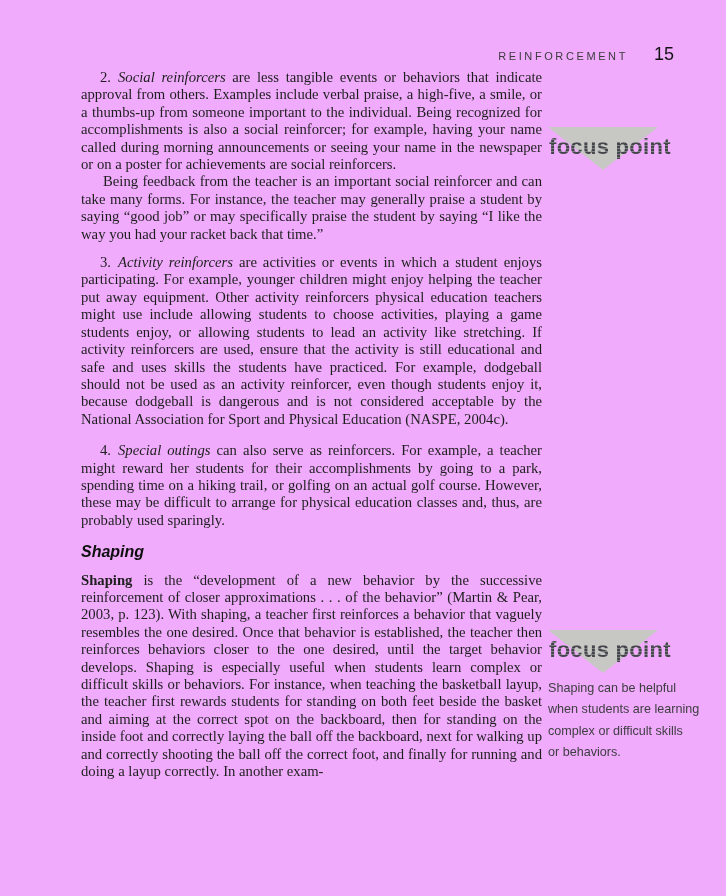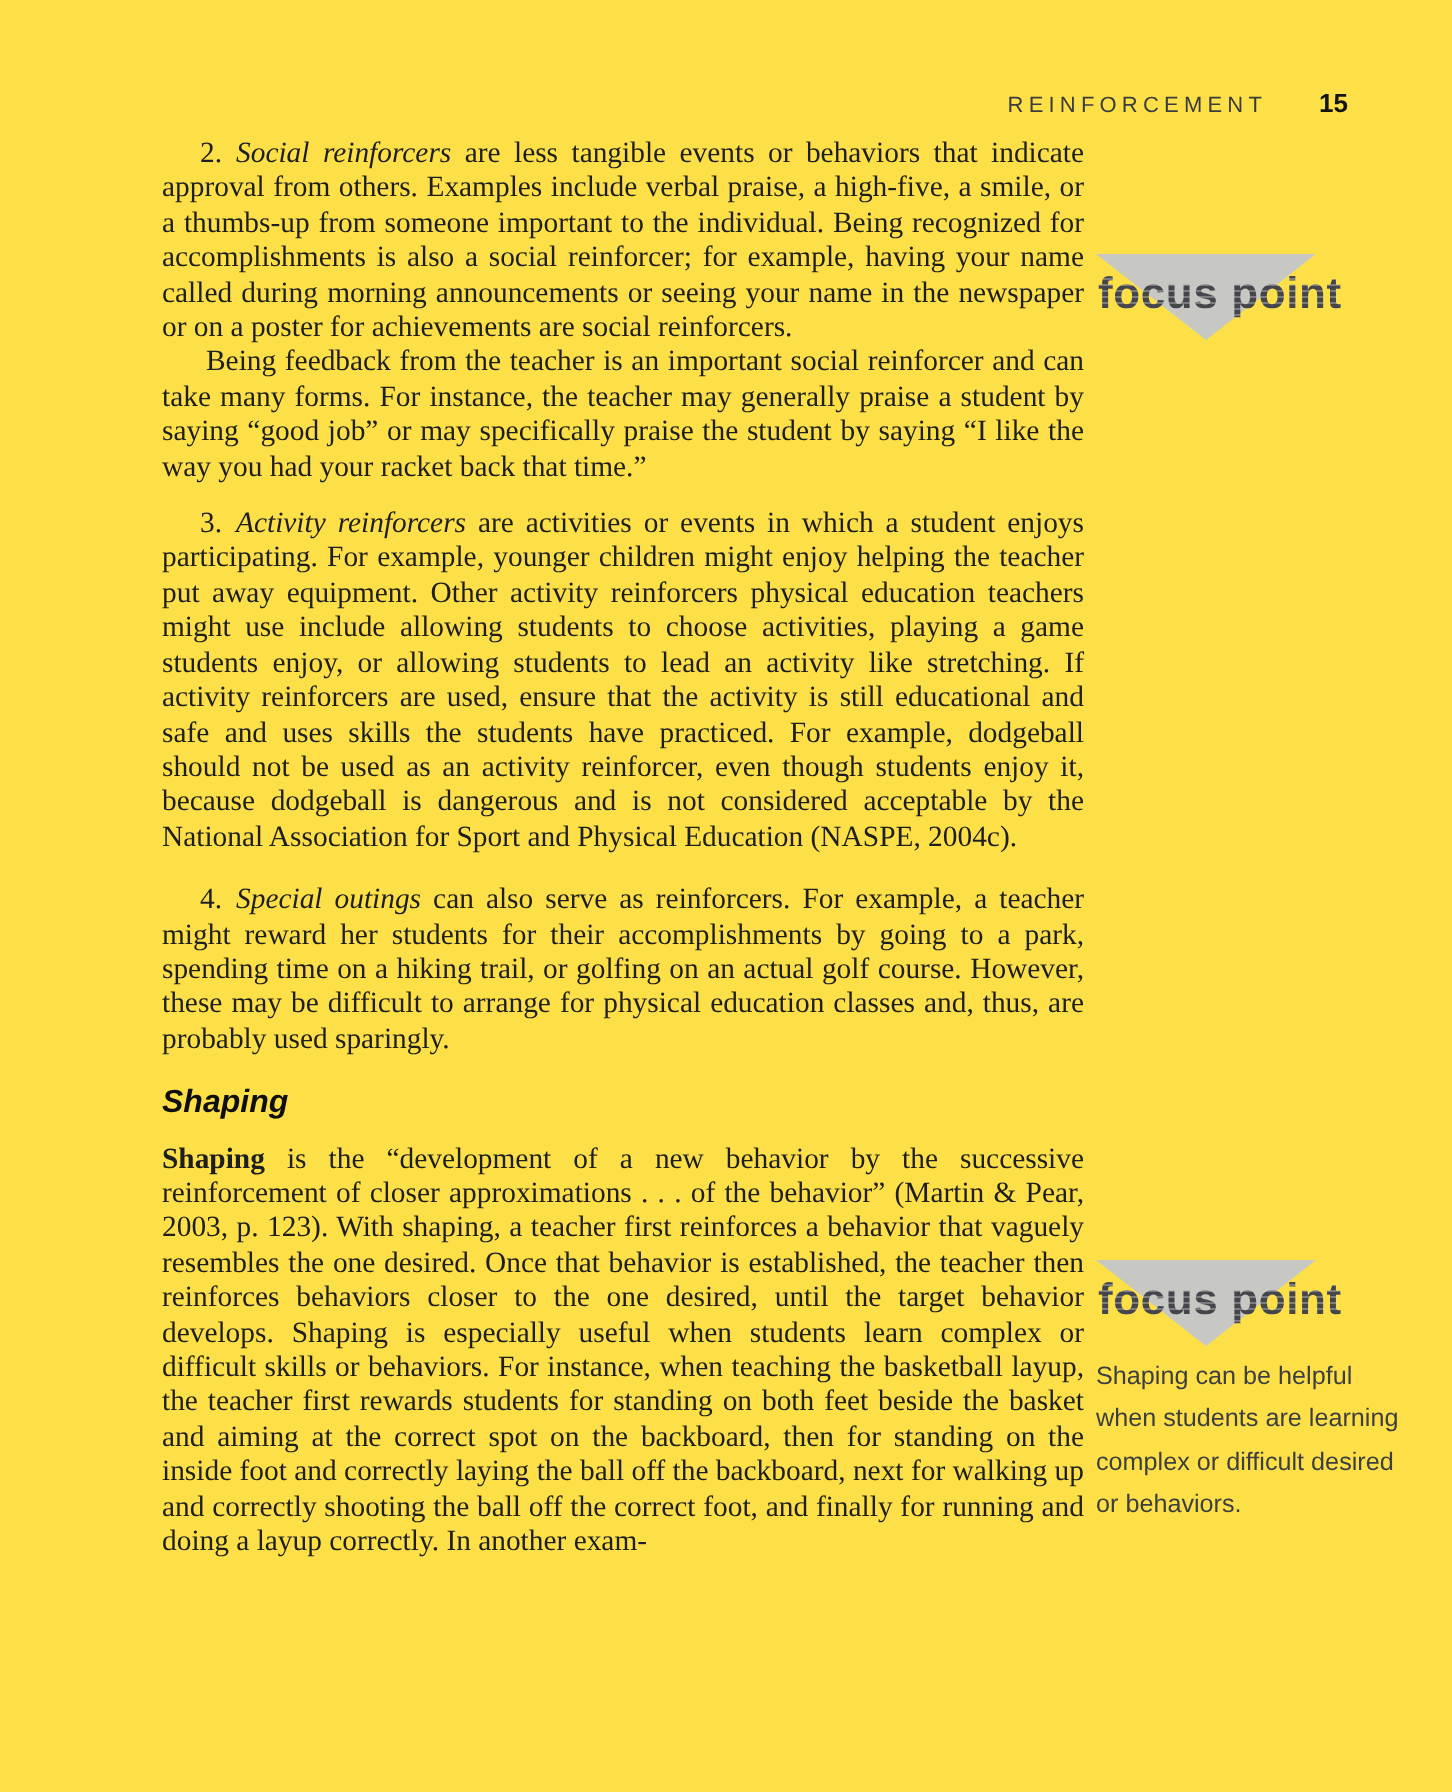--- a/index.html
+++ b/index.html
@@ -1,34 +1,34 @@
 <!DOCTYPE html>
 <html lang="en"><head>
 <meta charset="utf-8">
 <style>
   html,body{margin:0;padding:0;background:#ffffff;}
   .page{
     position:relative;
     width:726px;height:896px;
-    background:#fde047;
+    background:#f0abfc;
     overflow:hidden;
     font-family:"Liberation Serif","DejaVu Serif",serif;
     color:#1e1e1e;
   }
   
   .running-header{
     position:absolute;top:44px;right:52px;
     display:flex;align-items:baseline;gap:26px;
     font-family:"Liberation Sans","DejaVu Sans",sans-serif;
   }
   .running-head{
     font-size:11px;letter-spacing:2.6px;color:#3c3c3d;font-weight:400;
   }
   .page-number{
-    font-size:13px;font-weight:700;color:#141414;
+    font-size:18px;font-weight:400;color:#141414;
   }
   
   .main-col{
     position:absolute;left:81px;top:69px;width:461px;
     font-size:14.7px;line-height:17.4px;
     text-align:justify;
   }
   .main-col p{margin:0;}
   p.numbered{ text-indent:19px; }
   p.numbered + p.numbered{ margin-top:14px; }
@@ -109,17 +109,17 @@
     </div>
   </div>
 
   <div class="focus-box focus-box-2">
     <div class="fp-head">
       <div class="fp-triangle"></div>
       <div class="fp-label">focus point</div>
     </div>
     <div class="fp-note">Shaping can be helpful
 when students are learning
-complex or difficult desired
+complex or difficult skills
 or behaviors.</div>
   </div>
 
 </div>
 
 </body></html>

